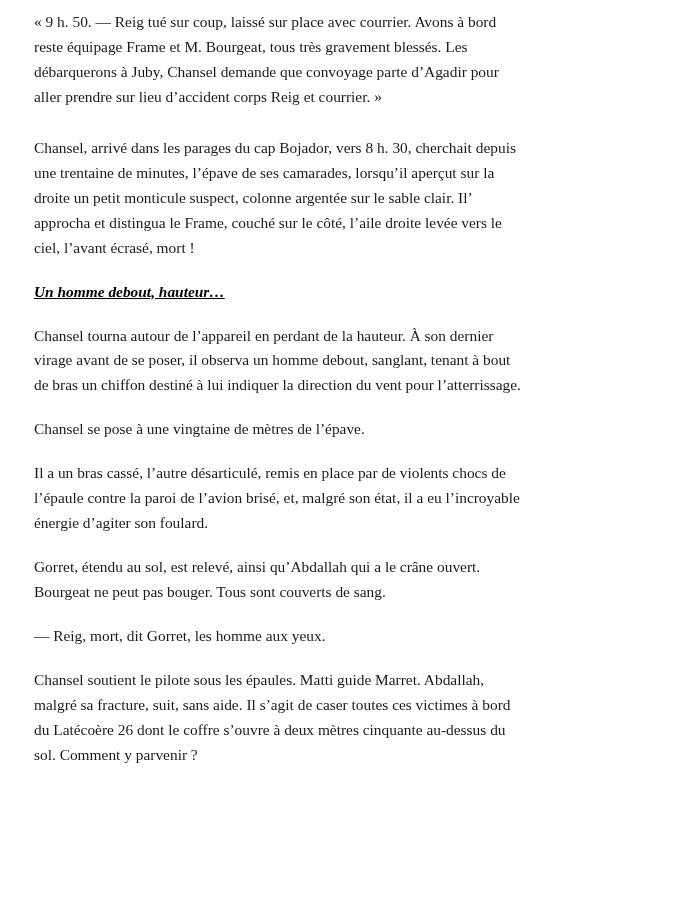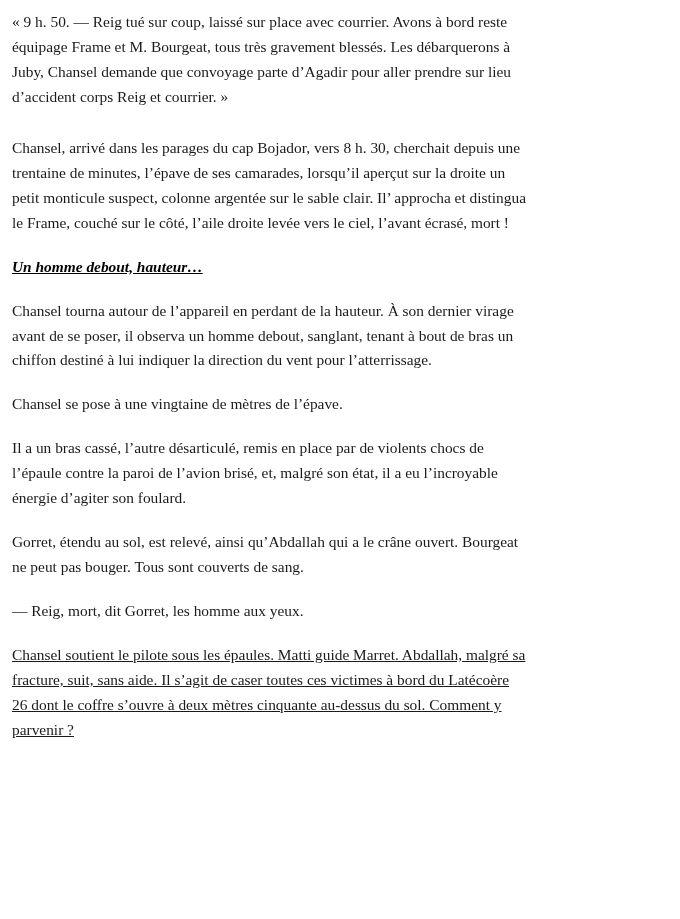--- a/index.html
+++ b/index.html
@@ -10,32 +10,31 @@
   body {
     width: 680px;
     height: 919px;
     font-family: "Liberation Serif", serif;
     color: #1a1a1a;
     overflow: hidden;
   }
   .page {
     box-sizing: border-box;
     width: 544px;
-    padding: 10px 16px 0 12px;
+    padding: 10px 16px 0 34px;
   }
   .para {
     font-size: 15.4px;
     line-height: 1.62;
     margin: 0 0 19px 0;
     text-align: left;
     color: #1a1a1a;
   }
   .para:last-child {
     margin-bottom: 0;
-    text-decoration: underline;
   }
   .subhead {
     font-size: 15.4px;
     line-height: 1.62;
     margin: 0 0 19px 0;
     font-weight: bold;
     font-style: italic;
     text-decoration: underline;
     color: #000000;
   }

